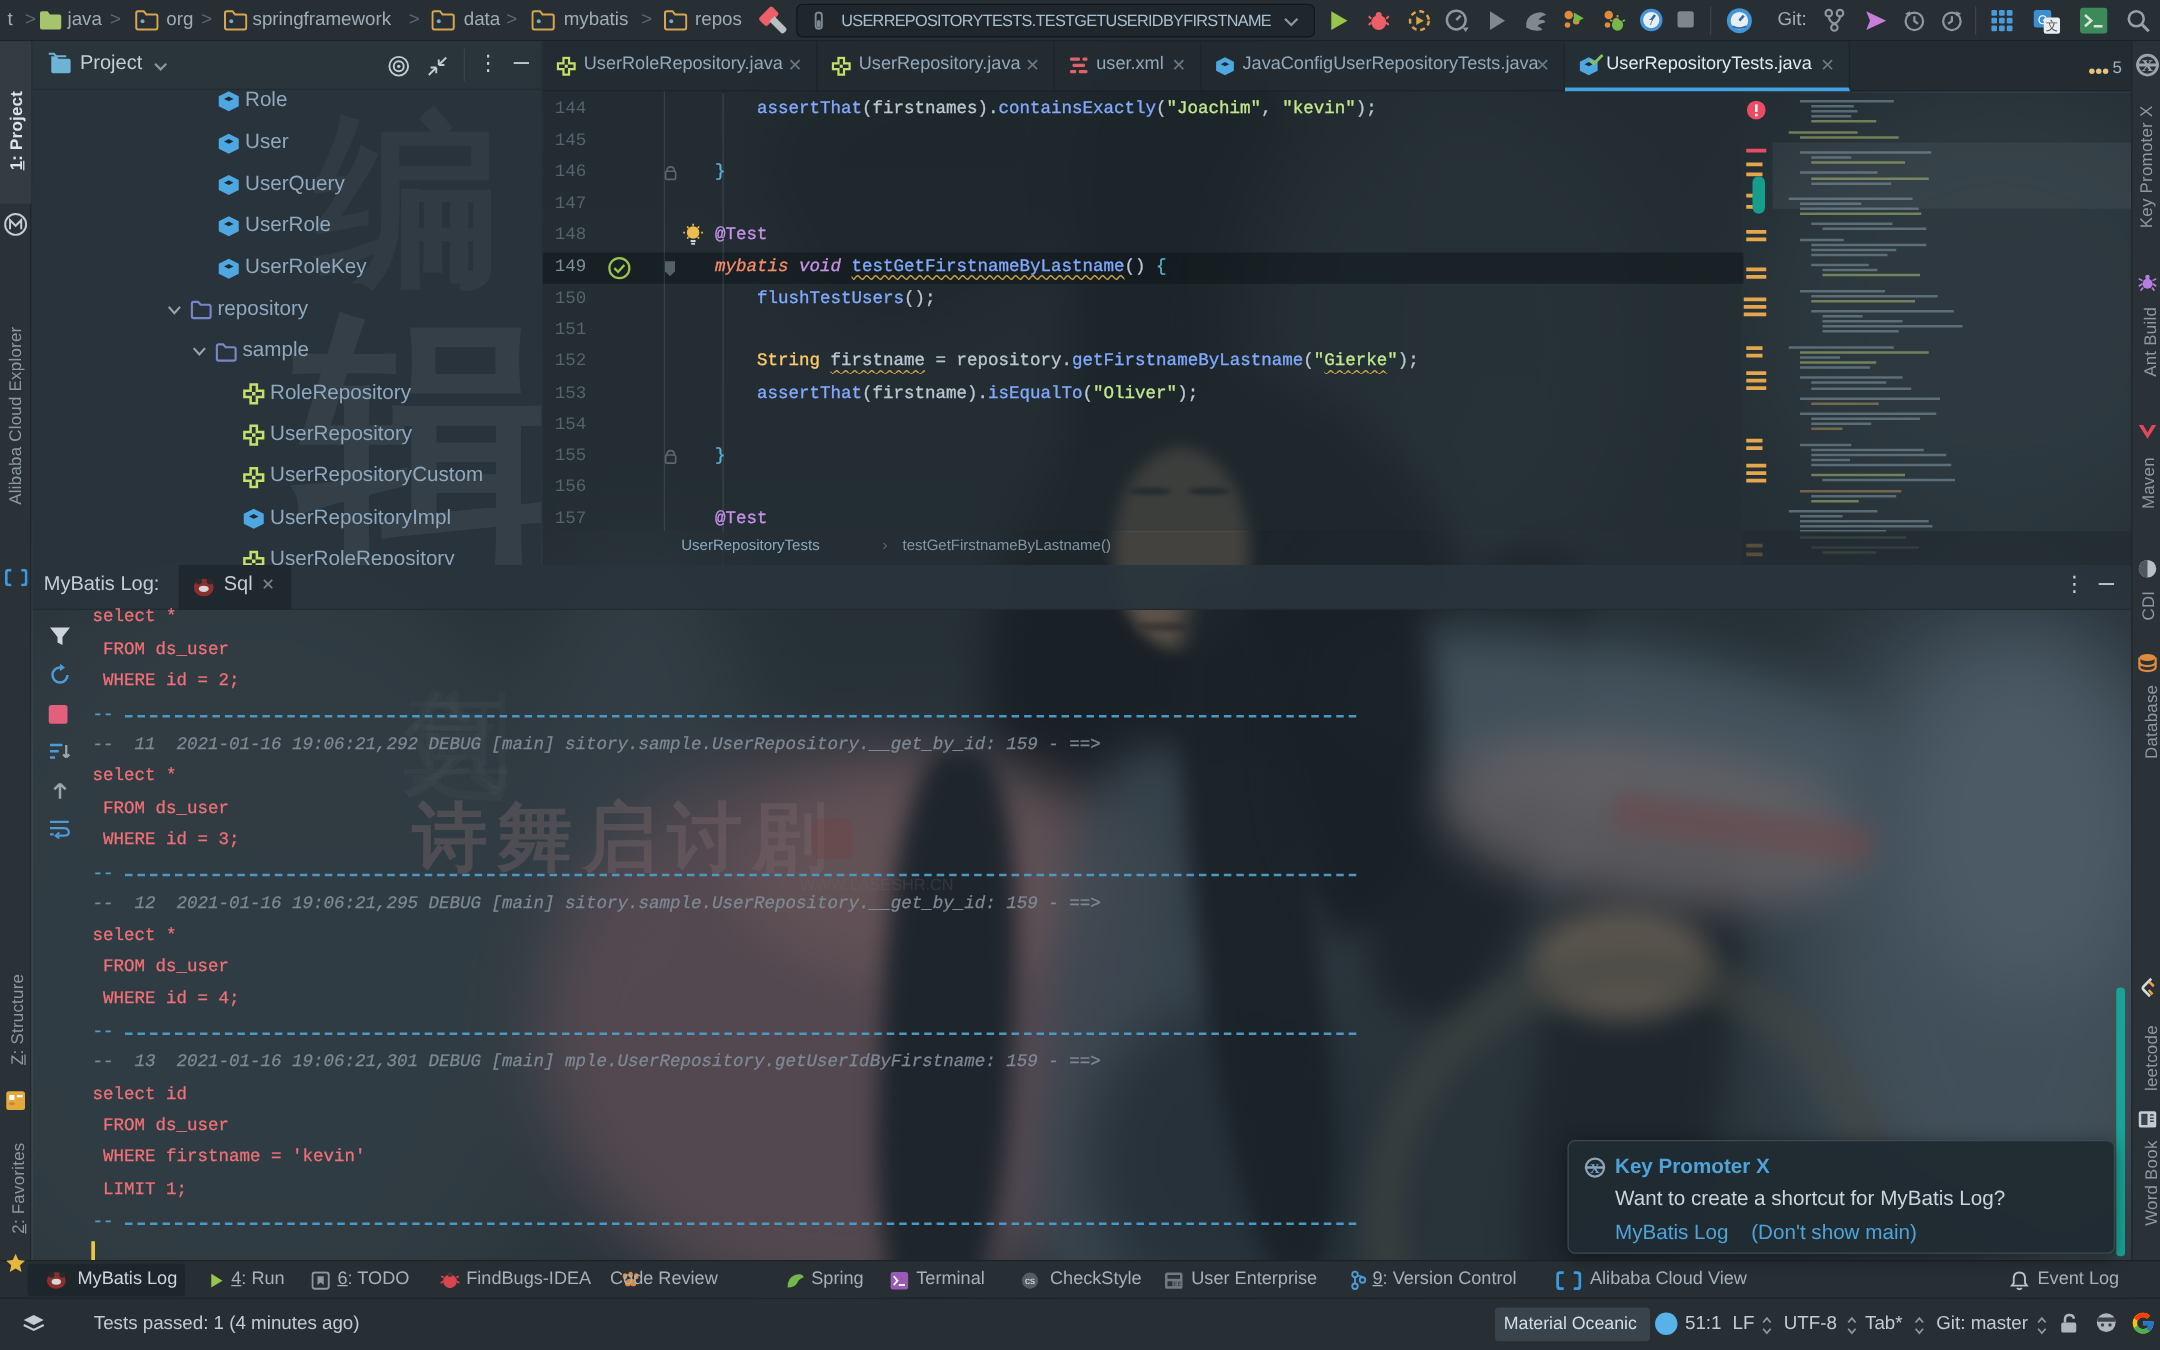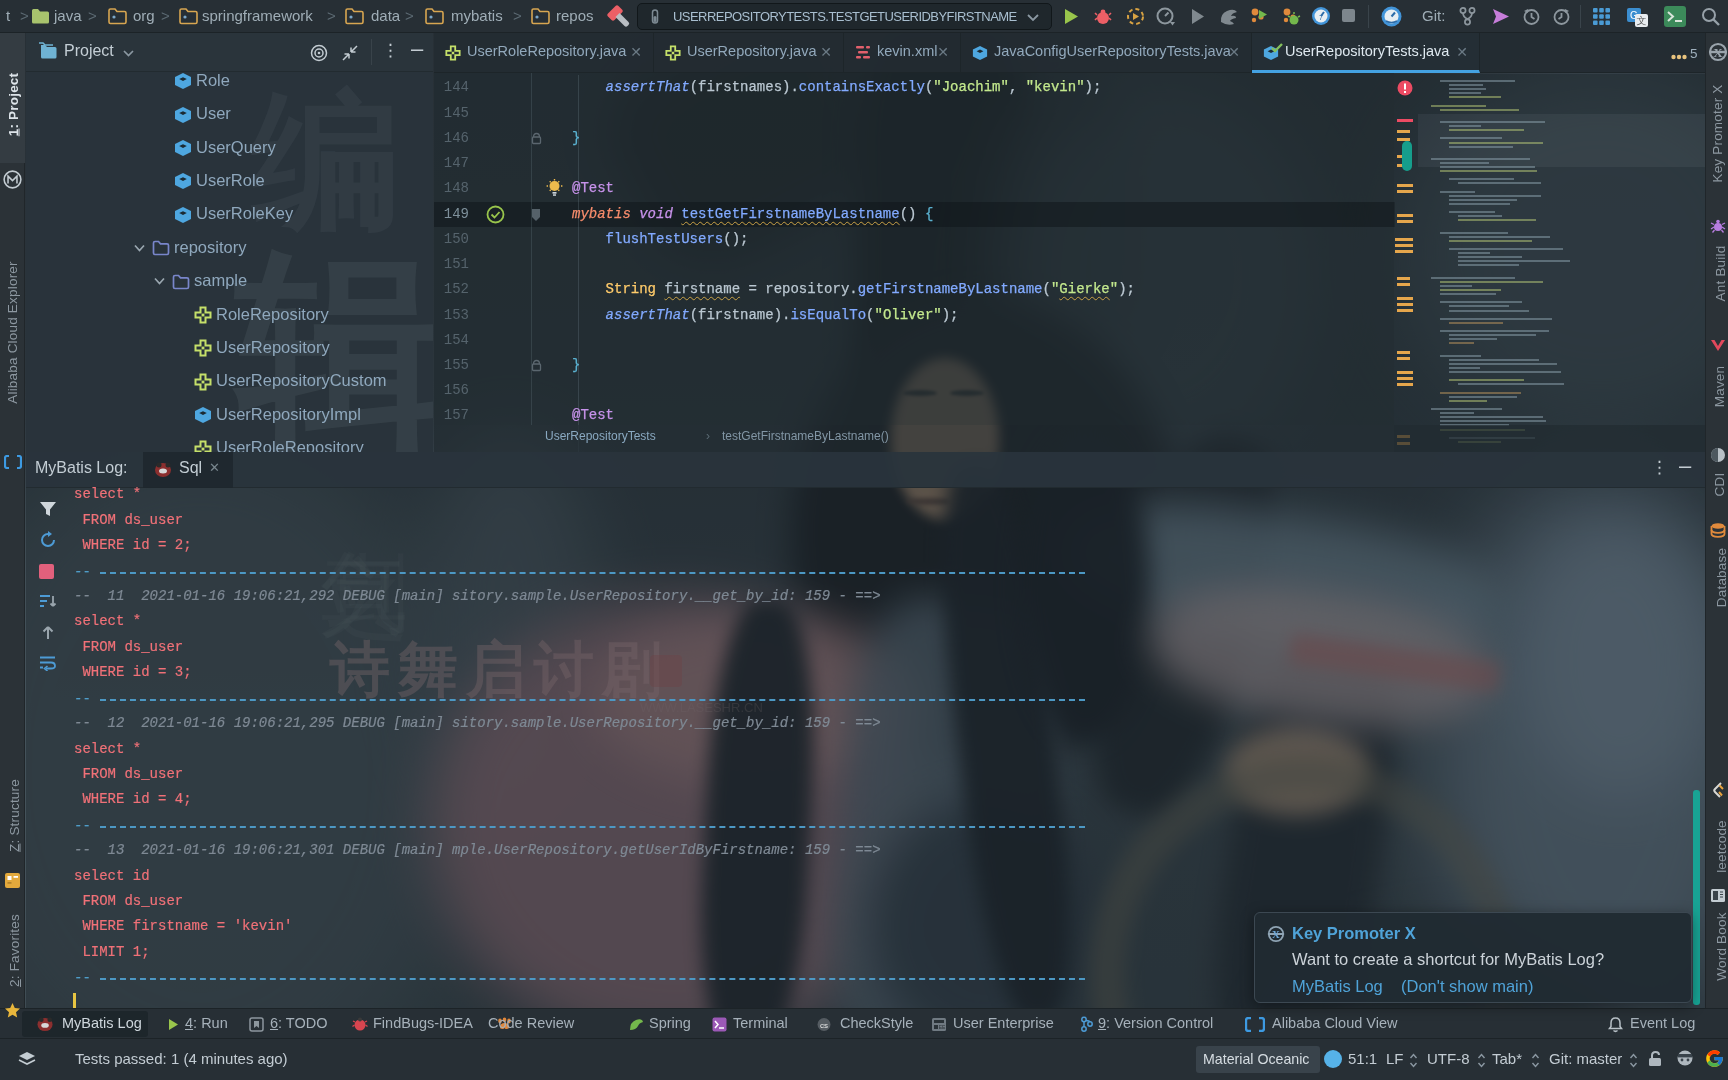--- a/index.html
+++ b/index.html
@@ -29,21 +29,21 @@
 .tab{position:absolute;top:0;height:40px;font-size:14.5px;color:#92a9bc;border-right:1px solid #1d2529}
 .tab .x{color:#6b7a85;font-size:14px}
 .tab.active{color:#dfe9f0;background:rgba(38,48,55,.5);border-bottom:3px solid #44a2e2}
 .cl{position:absolute;white-space:pre;font-family:"Liberation Mono",monospace;font-size:14px;line-height:25.23px;color:#bac7d1;-webkit-text-stroke:.25px}
 .ln{position:absolute;width:34px;text-align:right;font-family:"Liberation Mono",monospace;font-size:14px;color:#55636c}
 .kwp{color:#f78c6c;font-style:italic}
 .kwv{color:#c792ea;font-style:italic}
 .ann{color:#c792ea}
 .str{color:#c3e88d}
 .mth{color:#82aaff}
-.mthi{color:#82aaff;font-style:italic}
+.mthi{color:#82aaff;}
 .cls{color:#ffcb6b}
 .wavy{text-decoration:underline wavy #caa246 1px;text-underline-offset:3px}
 
 #logp{position:absolute;left:26px;top:452px;width:1679px;height:556px;background:rgba(31,40,46,.52);overflow:hidden}
 #loghead{position:absolute;left:0;top:0;width:1679px;height:36px;background:rgba(41,52,60,.95);border-bottom:1px solid #222b30}
 .lrow{position:absolute;white-space:pre;font-family:"Liberation Mono",monospace;font-size:14px;line-height:25.42px;color:#f07178;-webkit-text-stroke:.2px}
 .lgray{color:#7e8994;font-style:italic}
 .lsep{color:#4f9dc9}
 
 #twbar{position:absolute;left:0;top:1008px;width:1728px;height:30px;background:#272f35;border-top:1px solid #1c2327;font-size:14.5px;color:#a6b1ba}
@@ -418,21 +418,21 @@
         <div class="tab" style="left:410px;width:117px">
           <svg class="abs" style="left:11px;top:12px" width="16" height="16" viewBox="0 0 16 16">
             <g fill="#e2606c">
               <rect x="1" y="1" width="8" height="2.6" rx="1"></rect>
               <rect x="11" y="1" width="4" height="2.6" rx="1"></rect>
               <rect x="3" y="6" width="10" height="2.6" rx="1"></rect>
               <rect x="1" y="11" width="5" height="2.6" rx="1"></rect>
               <rect x="8" y="11" width="7" height="2.6" rx="1"></rect>
             </g>
           </svg>
-          <div class="abs" style="left:33px;top:10px;white-space:nowrap">kevin.xml</div>
+          <div class="abs" style="left:33px;top:10px;white-space:nowrap">user.xml</div>
           <div class="abs x" style="right:11px;top:11px">✕</div>
         </div>
         <div class="tab" style="left:527px;width:291px">
           <svg class="abs" style="left:11px;top:12px" width="16" height="16" viewBox="0 0 18 18">
             <path d="M9 1 L17 5 V13 L9 17 L1 13 V5 Z" fill="#4ea7e0"></path>
             <path d="M9 5.2 L12.8 7.1 L9 9 L5.2 7.1 Z" fill="#1c2b33"></path>
           </svg>
           <div class="abs" style="left:33px;top:10px;white-space:nowrap">JavaConfigUserRepositoryTests.java</div>
           <div class="abs x" style="right:11px;top:11px">✕</div>
         </div>

